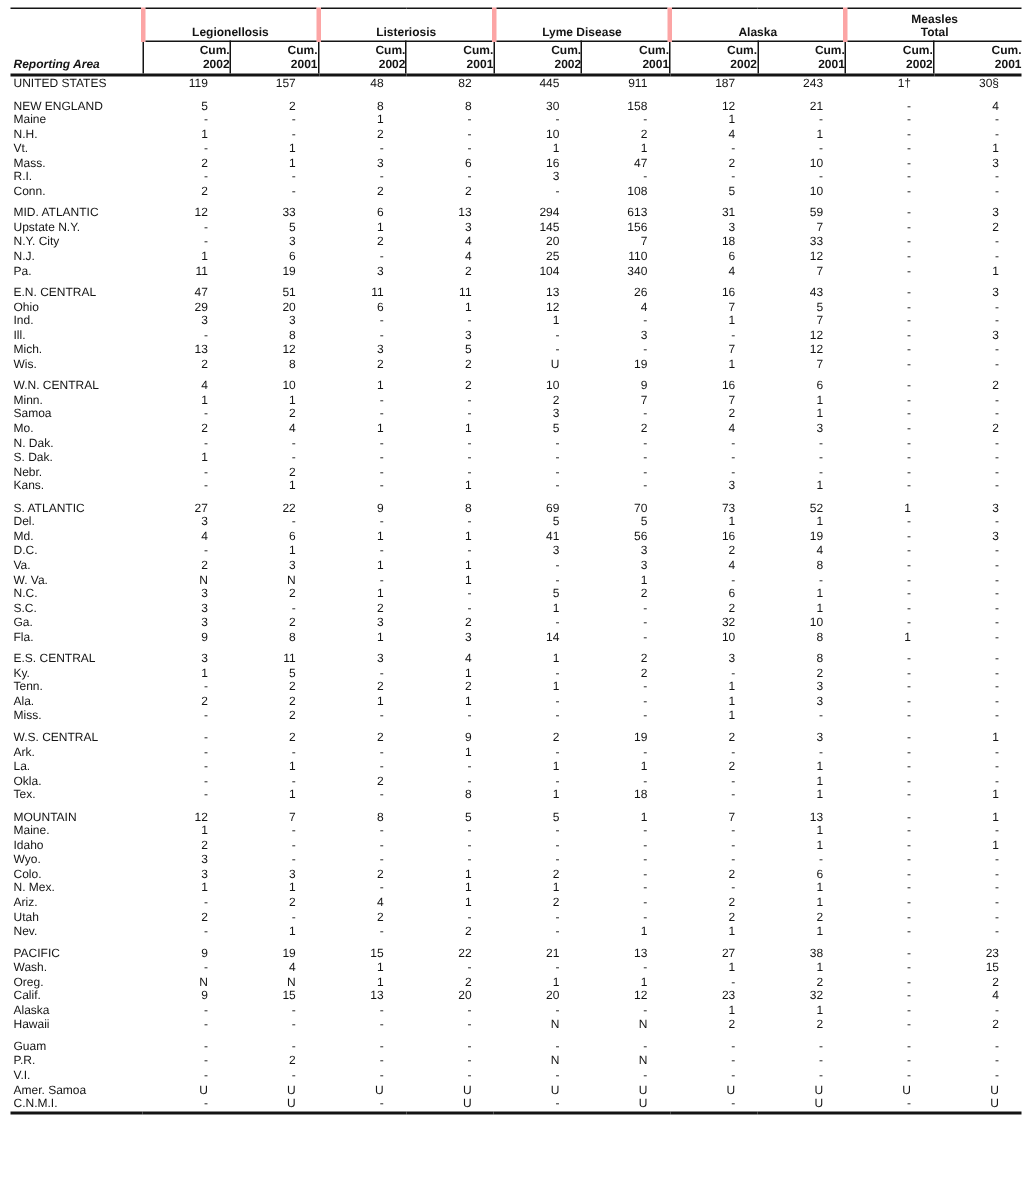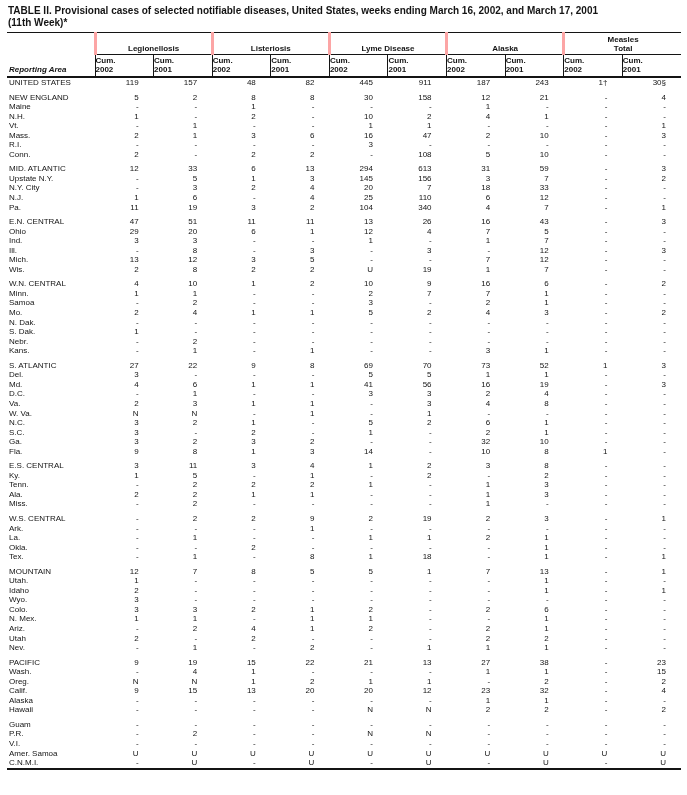--- a/index.html
+++ b/index.html
@@ -23,41 +23,39 @@
     border-left:3px solid #fca5a5; border-bottom:1px solid #141414;
     text-align:center; vertical-align:bottom;
     white-space:pre-line; line-height:9px; padding:2px 0 1px 0;
   }
   th.area-h {
     text-align:left; vertical-align:bottom;
     border-bottom:2px solid #141414; padding:0 0 2px 2px;font-style:italic;
   }
   th.sub {
     border-left:1px solid #141414; border-bottom:2px solid #141414;
-    text-align:left; vertical-align:bottom;
+    text-align:right; vertical-align:bottom;
     white-space:pre-line; line-height:8.5px; padding:2px 0 2px 0;
   }
   tbody td {
     font-size:8px; line-height:9.55px; padding:0; vertical-align:bottom;
   }
   td.lbl { text-align:left; padding-left:2px; white-space:nowrap; }
   td.num { text-align:right; padding-right:15px; white-space:nowrap; }
   tr.gap td { padding-top:5px; }
   .legend { margin-top:2px; font-size:7.5px; line-height:10px; margin-left:1px; }
   .legend span { display:inline-block; margin-right:26px; }
   .notes { margin-left:1px; }
   .notes .note { font-size:7.5px; line-height:9.3px; }
 </style>
 </head>
 <body>
 
 <div class="page">
 
-  <div class="title">TABLE II. Provisional cases of selected notifiable diseases, United States, weeks ending March 16, 2002, and March 17, 2001
-(11th Week)*</div>
 
   <table class="diseases">
     <colgroup>
       <col class="c-area">
         <col>
         <col>
         <col>
         <col>
         <col>
         <col>
@@ -719,21 +717,21 @@
         <td class="num">8</td>
         <td class="num">5</td>
         <td class="num">5</td>
         <td class="num">1</td>
         <td class="num">7</td>
         <td class="num">13</td>
         <td class="num">-</td>
         <td class="num">1</td>
       </tr>
         <tr>
-        <td class="lbl">Utah.</td>
+        <td class="lbl">Maine.</td>
         <td class="num">1</td>
         <td class="num">-</td>
         <td class="num">-</td>
         <td class="num">-</td>
         <td class="num">-</td>
         <td class="num">-</td>
         <td class="num">-</td>
         <td class="num">1</td>
         <td class="num">-</td>
         <td class="num">-</td>

